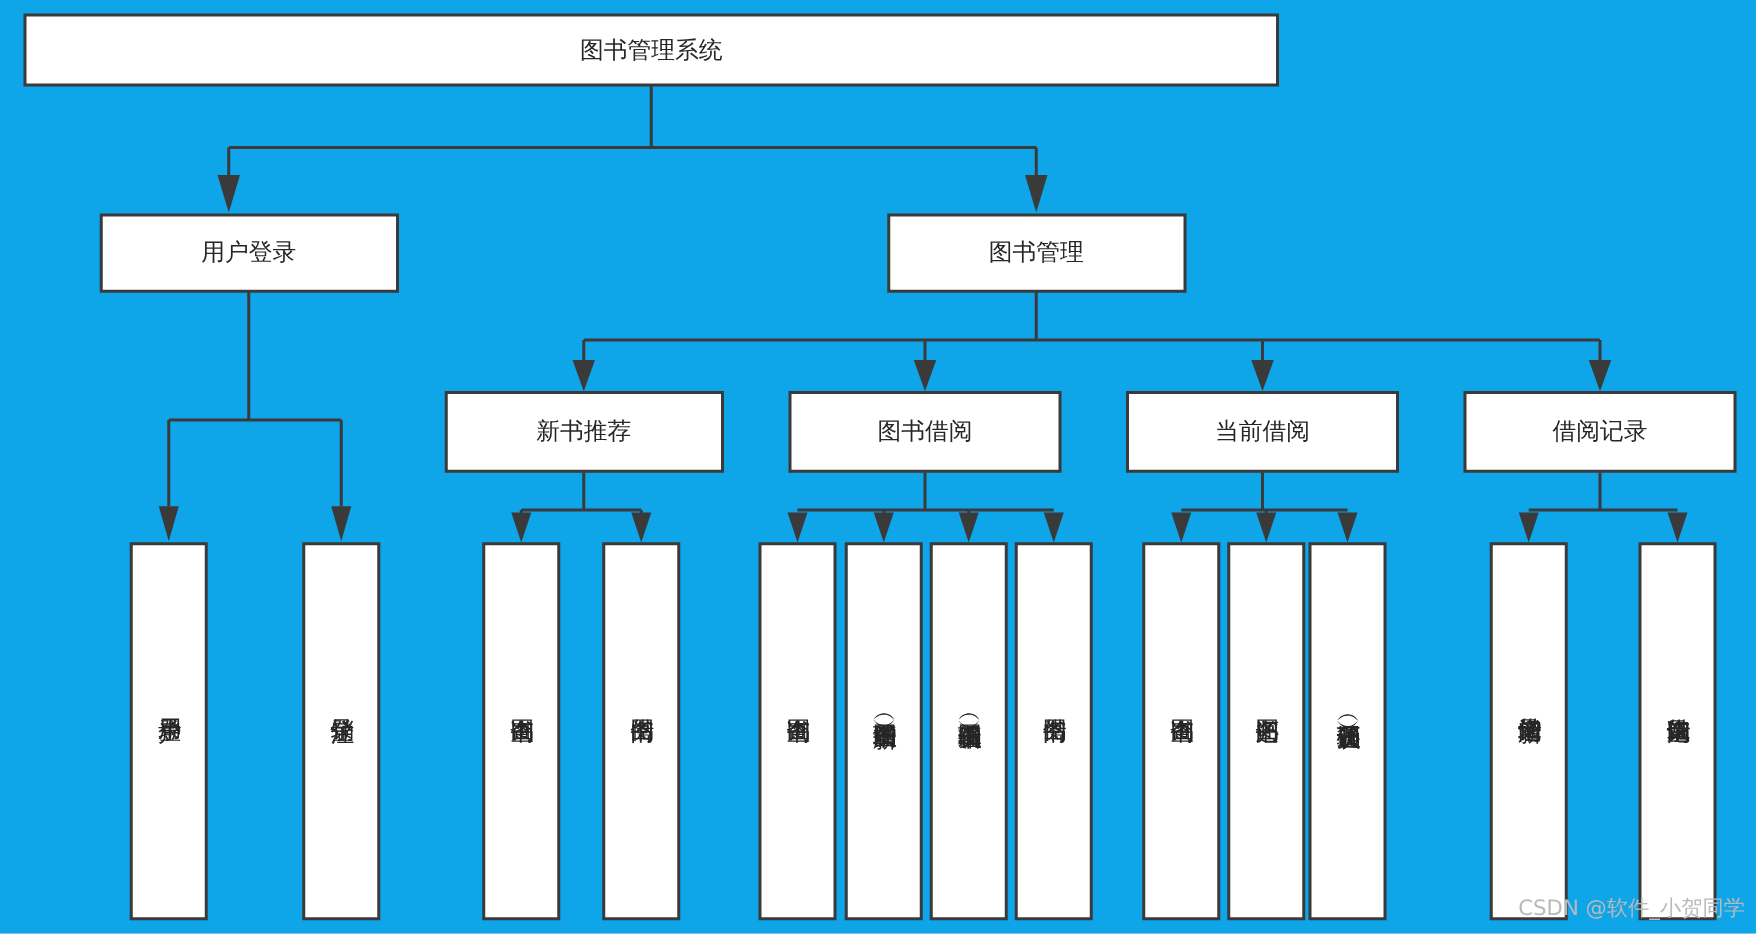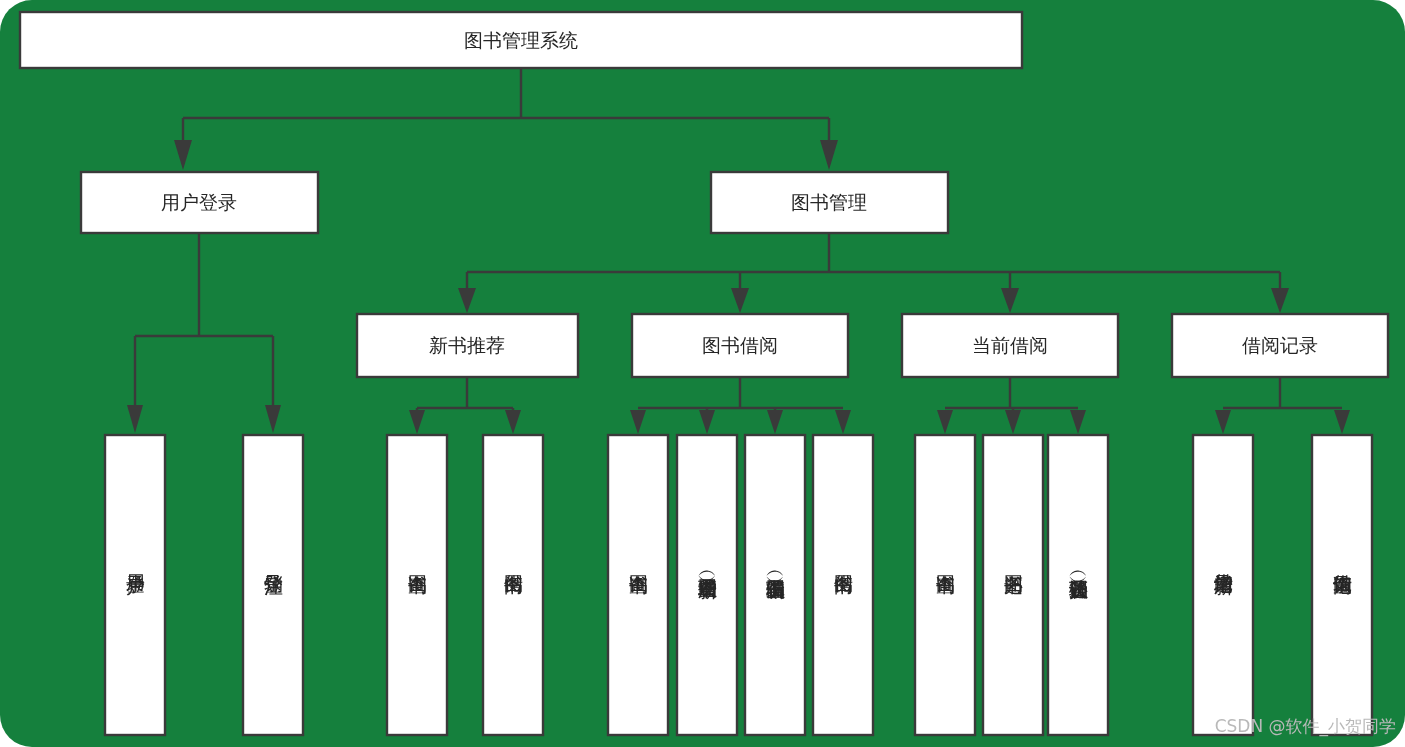--- a/index.html
+++ b/index.html
@@ -11,22 +11,21 @@
   body {
     width: 1405px;
     height: 747px;
     font-family: "DejaVu Sans", "Liberation Sans", sans-serif;
     overflow: hidden;
   }
   #diagram-root {
     position: relative;
     width: 1405px;
     height: 747px;
-    background: #15803d;
-    border-radius: 32px;
+    background: #0ea5e9;
   }
   svg#chart-svg {
     position: absolute;
     left: 0;
     top: 0;
     width: 1405px;
     height: 747px;
     display: block;
   }
   .node-box {

